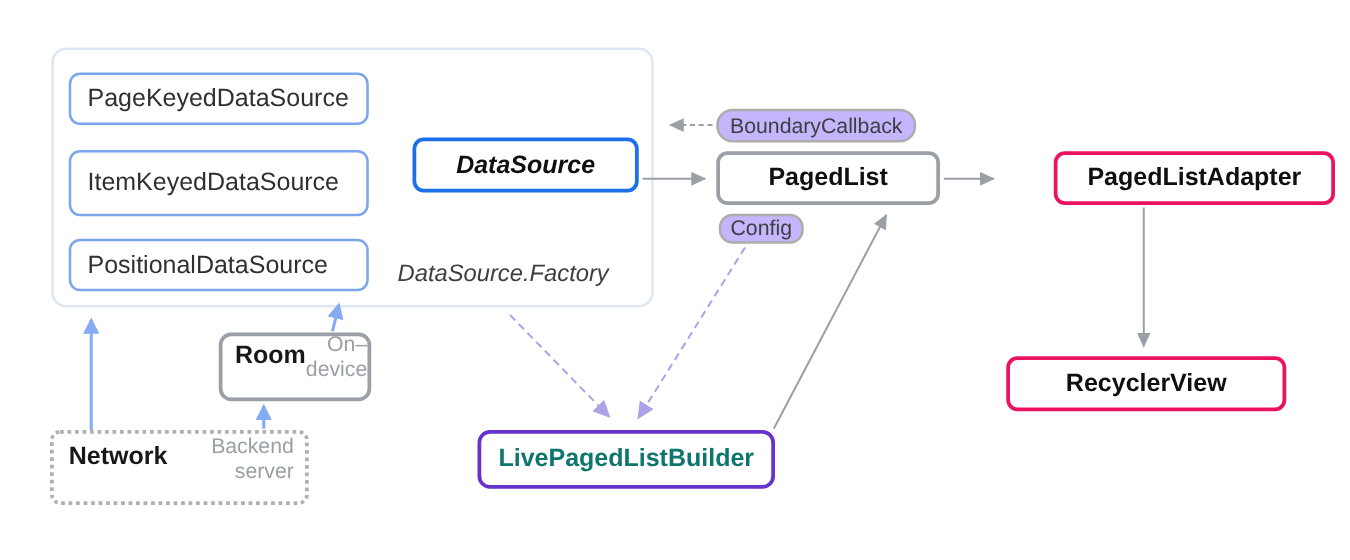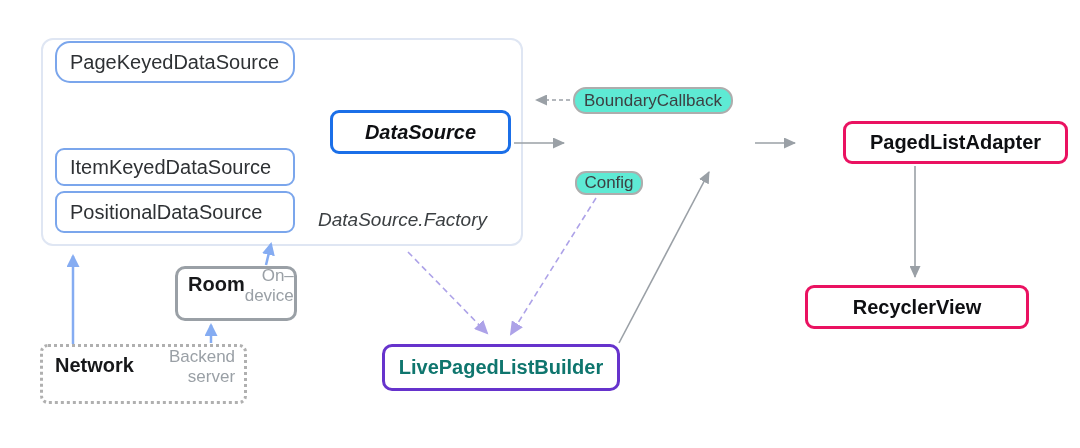--- a/index.html
+++ b/index.html
@@ -23,21 +23,21 @@
   .strongblue {
     border:3px solid #1b6fe8; border-radius:9px;
     font-size:20px; font-weight:bold; color:#0e0f12;
   }
   .graynode {
     border:3px solid #9aa0a6; border-radius:9px;
     font-size:20px; font-weight:bold; color:#0e0f12;
   }
   .pill {
     border:2px solid #adadad; border-radius:13px;
-    font-size:17px; color:#3c4043; background:#5eead4;
+    font-size:17px; color:#3c4043; background:#c4b5fd;
   }
   .pinknode {
     border:3px solid #ea1261; border-radius:9px;
     font-size:20px; font-weight:bold; color:#0e0f12;
   }
   .purplenode {
     border:3px solid #6633cc; border-radius:10px;
     font-size:20px; font-weight:bold; color:#0f766e;
   }
   .srcnode {
@@ -90,32 +90,33 @@
 
     <line x1="596" y1="198" x2="511" y2="334" stroke="#ada2e8" stroke-width="1.6" stroke-dasharray="6 4" marker-end="url(#ah-purple)"></line>
 
     <line x1="73" y1="344" x2="73" y2="256" stroke="#85acf2" stroke-width="2.5" marker-end="url(#ah-blue)"></line>
 
     <line x1="211" y1="343" x2="211" y2="325" stroke="#85acf2" stroke-width="2.5" marker-end="url(#ah-blue)"></line>
 
     <line x1="266" y1="265" x2="271" y2="244" stroke="#85acf2" stroke-width="2.5" marker-end="url(#ah-blue)"></line>
   </svg>
 
-  <div class="node lightblue" style="left:55px; top:41px; width:240px; height:42px;border-radius:15px;">PageKeyedDataSource</div>
+  <div class="node lightblue" style="left:55px; top:58px; width:240px; height:42px;">PageKeyedDataSource</div>
 
-  <div class="node lightblue" style="left:55px; top:120px; width:240px; height:38px;margin-top:28px;">ItemKeyedDataSource</div>
+  <div class="node lightblue" style="left:55px; top:120px; width:240px; height:53px;">ItemKeyedDataSource</div>
 
   <div class="node lightblue" style="left:55px; top:191px; width:240px; height:42px;">PositionalDataSource</div>
 
   <div class="node strongblue" style="left:330px; top:110px; width:181px; height:44px;font-style:italic;">DataSource</div>
 
   <div class="factory-label" style="left:312px; top:209px; width:181px;font-style:italic;">DataSource.Factory</div>
 
   <div class="node pill" style="left:573px; top:87px; width:160px; height:27px;">BoundaryCallback</div>
 
+  <div class="node graynode" style="left:573px; top:121px; width:179px; height:43px;">PagedList</div>
 
   <div class="node pill" style="left:575px; top:171px; width:68px; height:24px; border-radius:11px;">Config</div>
 
   <div class="node pinknode" style="left:803px; top:121px; width:225px; height:43px;margin-left:40px;">PagedListAdapter</div>
 
   <div class="node pinknode" style="left:805px; top:285px; width:224px; height:44px;">RecyclerView</div>
 
   <div class="node purplenode" style="left:382px; top:344px; width:238px; height:47px;">LivePagedListBuilder</div>
 
   <div class="node srcnode roomnode" style="left:175px; top:266px; width:122px; height:55px;">

